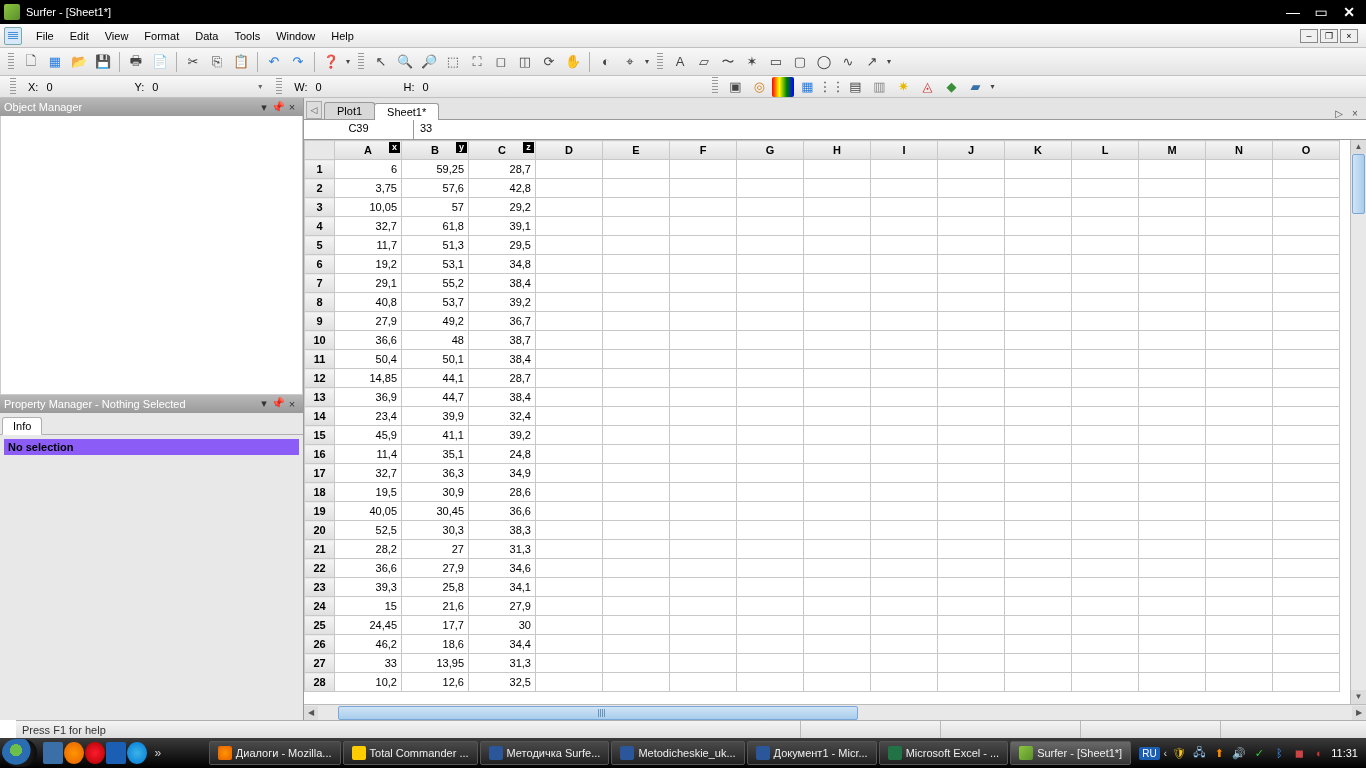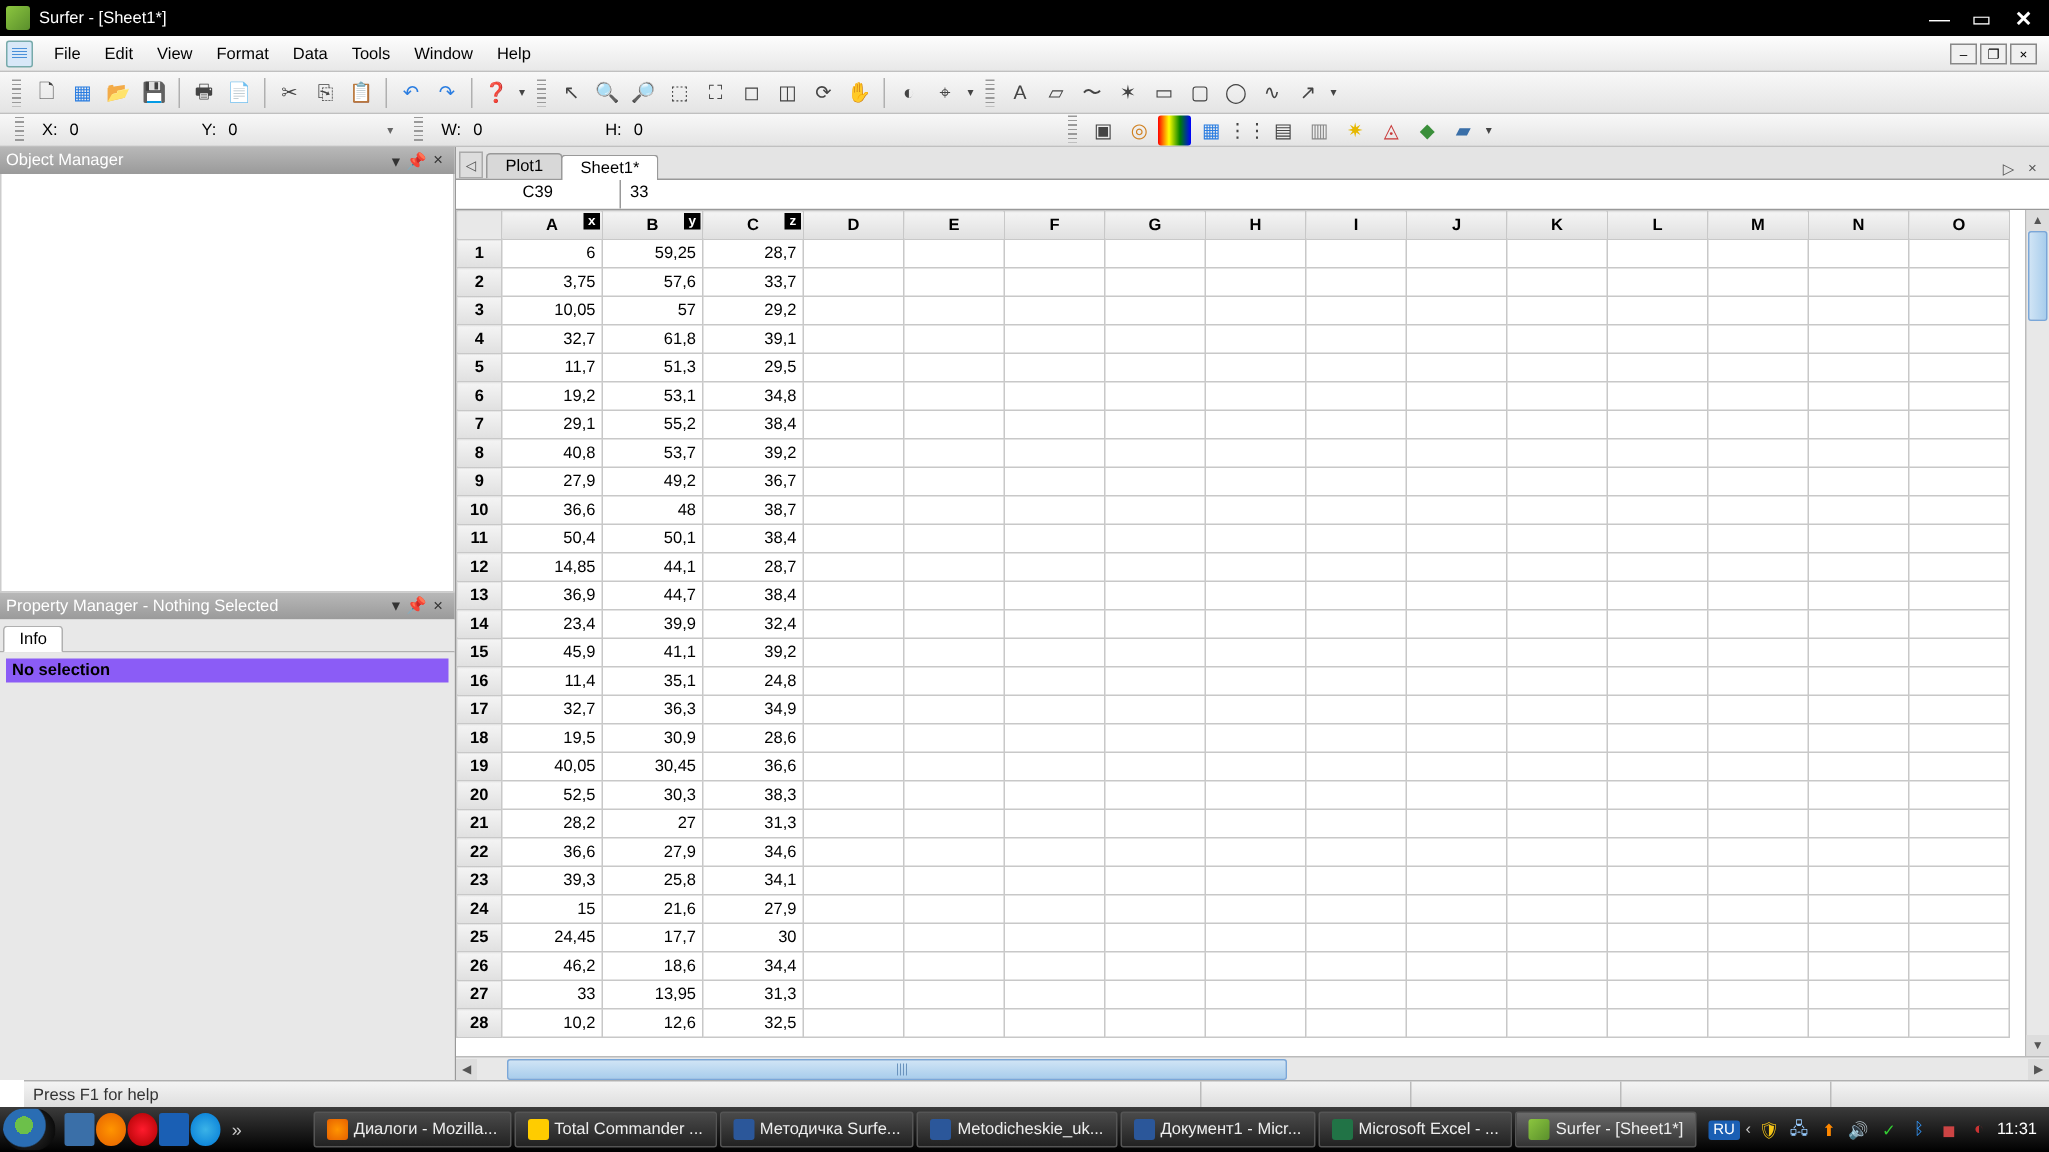--- a/index.html
+++ b/index.html
@@ -288,21 +288,21 @@
               <td></td>
               <td></td>
               <td></td>
               <td></td>
               <td></td>
             </tr>
             <tr>
               <th class="rowh">2</th>
               <td>3,75</td>
               <td>57,6</td>
-              <td>33,7</td>
+              <td>42,8</td>
               <td></td>
               <td></td>
               <td></td>
               <td></td>
               <td></td>
               <td></td>
               <td></td>
               <td></td>
               <td></td>
               <td></td>

